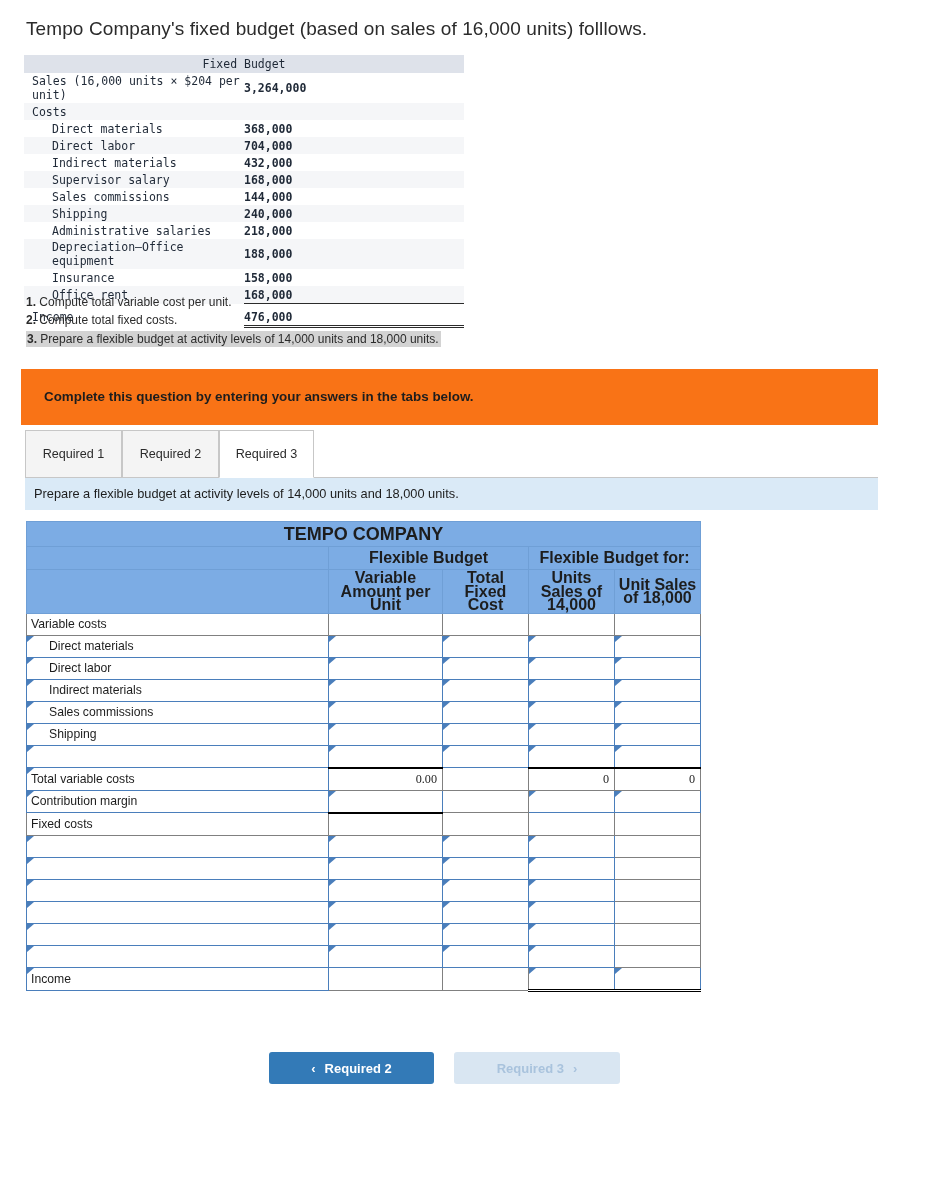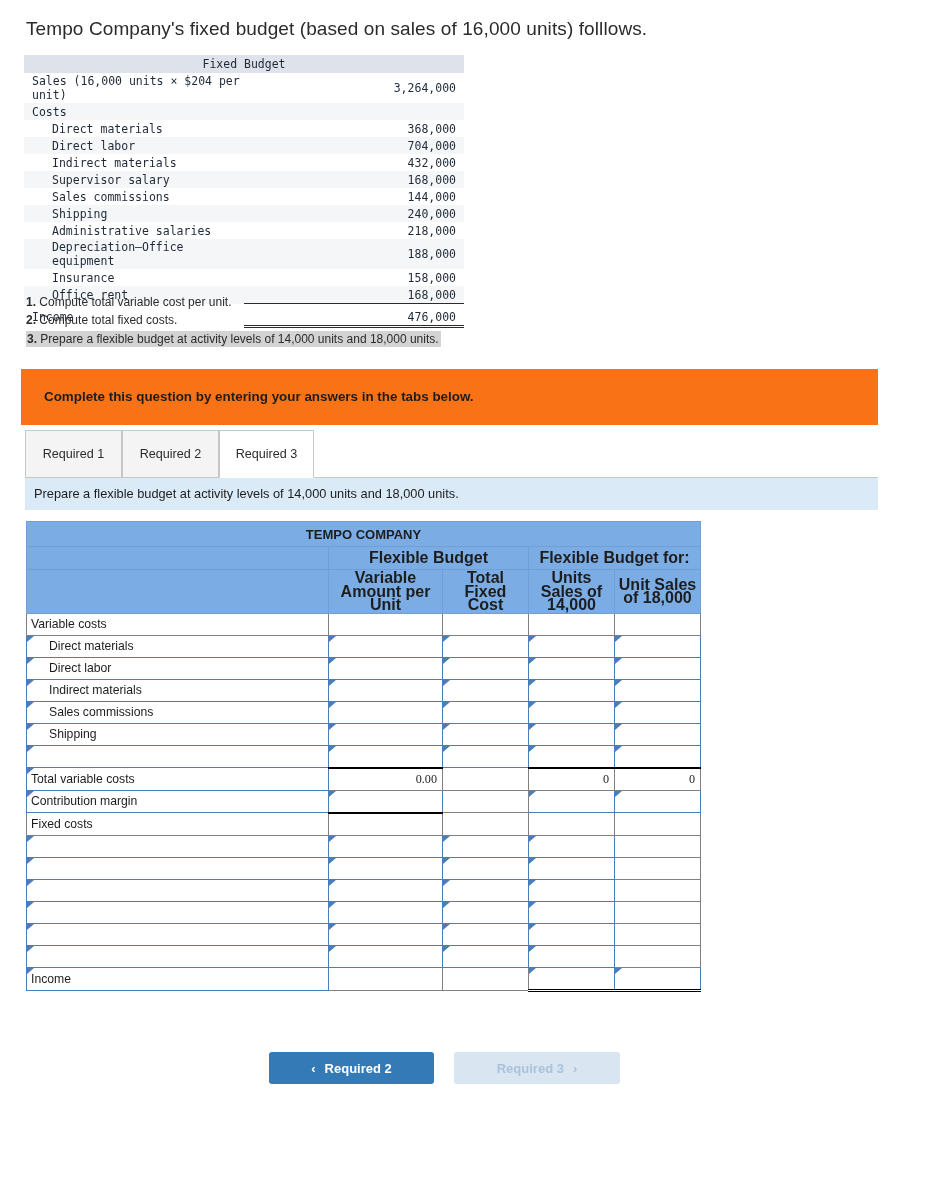--- a/index.html
+++ b/index.html
@@ -44,24 +44,24 @@
   }
   table.fb td {
     padding: 1px 0 1px 0;
     height: 15px;
     line-height: 14px;
     vertical-align: middle;
   }
   .fb .c-label { padding-left: 8px; }
   .fb .c-ind2 { padding-left: 28px; }
   .fb .c-num {
-    text-align: right;
     width: 110px;
     padding-right: 8px;
     white-space: nowrap;
+    font-weight: bold;
   }
   .fb .title-row td {
     background: #dee2ea;
     text-align: center;
     font-weight: normal;
     height: 16px;
   }
   .fb .shade td { background: #f5f6f8; }
   .fb .plain td { background: #ffffff; }
   .fb .ul-num { border-bottom: 1px solid #2b2b2b; }
@@ -188,21 +188,21 @@
   col.c-u18   { width: 86px; }
 
   .ss .hdr {
     background: #7cace4;
     text-align: center;
     font-weight: bold;
     font-size: 16px;
     color: #1d1d1d;
     border: 1px solid #6f9fd6;
   }
-  .ss .hdr.h-company { height: 24px; font-size: 13px; }
+  .ss .hdr.h-company { height: 24px; font-size: 18px; }
   .ss .hdr.h-group { height: 22px; }
   .ss .hdr.h-col { height: 32px; line-height: 13.5px; padding: 1px 2px; }
 
   .ss td.lbl {
     padding-left: 4px;
     text-align: left;
     white-space: nowrap;
   }
   .ss td.lbl.i1 { padding-left: 22px; }
   .ss td.num {

